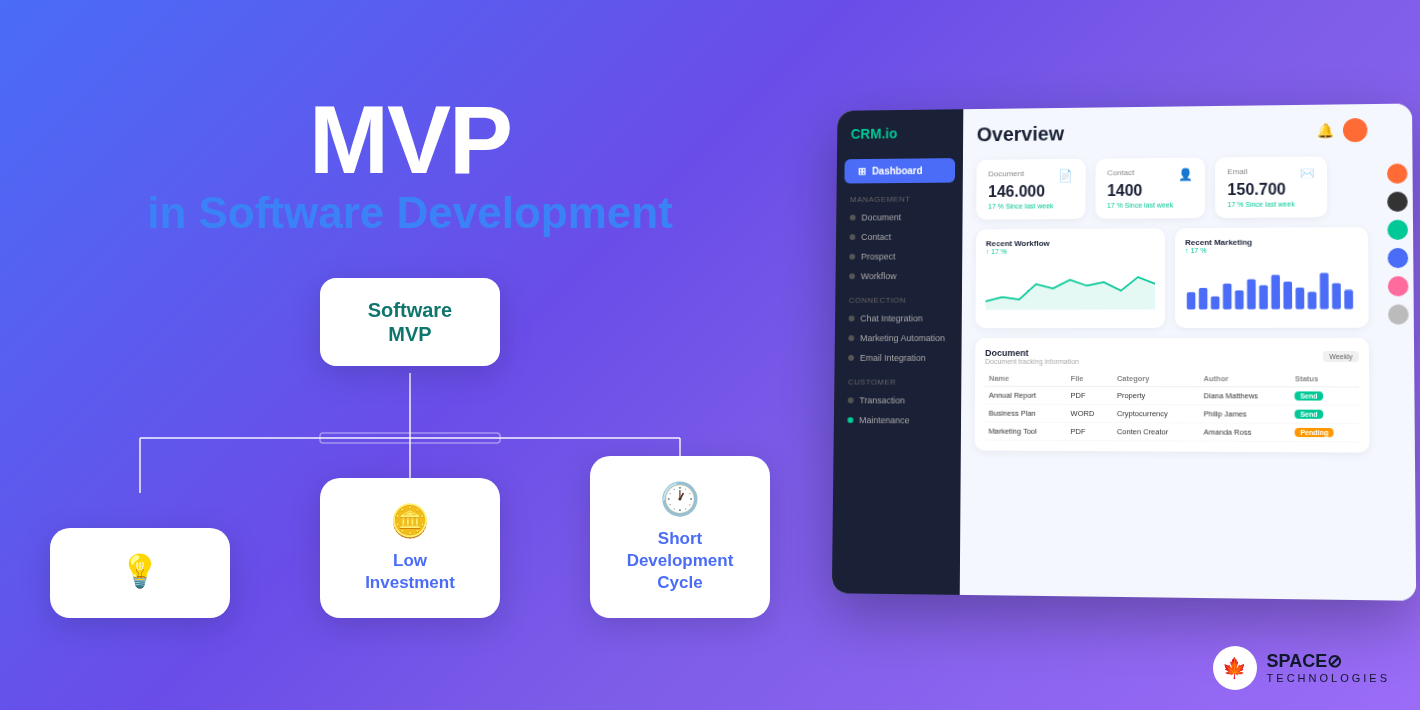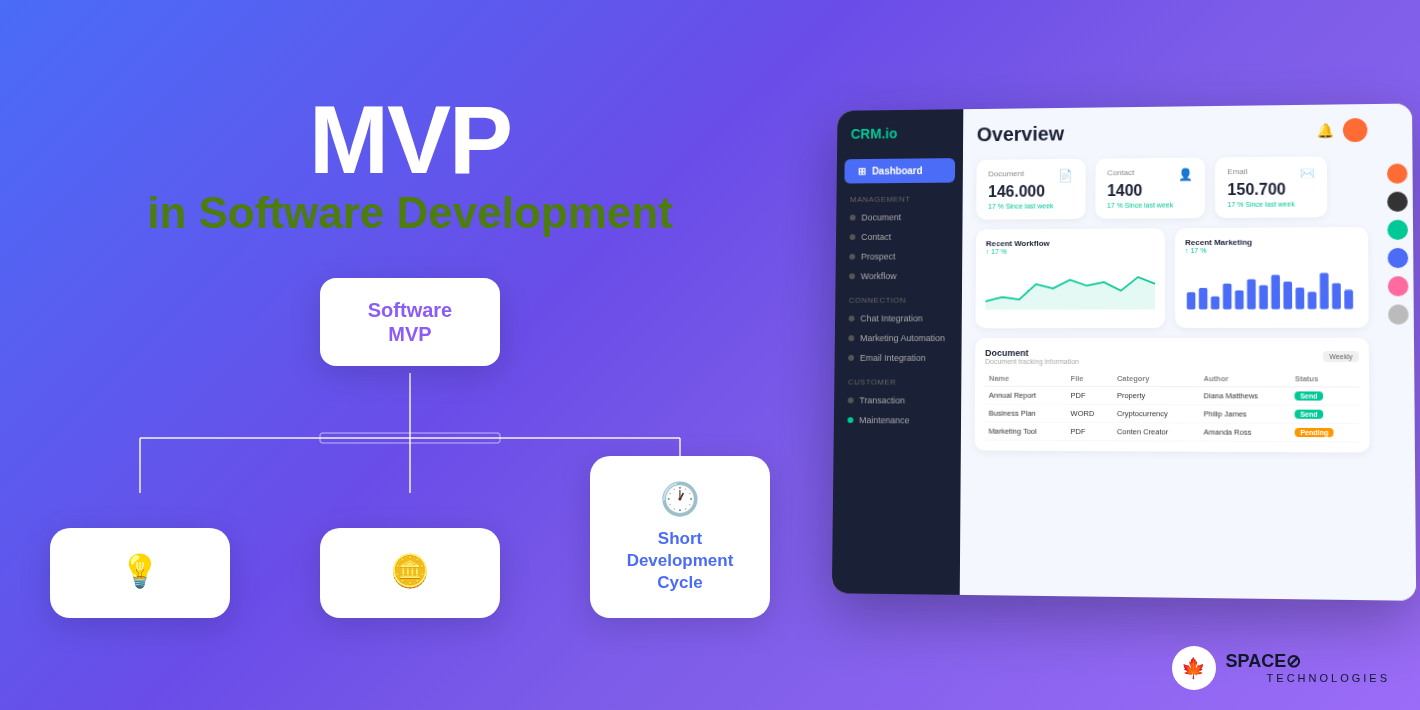--- a/index.html
+++ b/index.html
@@ -32,21 +32,21 @@
       font-weight: 900;
       color: white;
       line-height: 1;
       letter-spacing: -2px;
       text-align: center;
     }
 
     .title-sub {
       font-size: 44px;
       font-weight: 700;
-      color: #4d7c0f;
+      color: #3b82f6;
       text-align: center;
       margin-bottom: 30px;
     }
 
     
     .diagram {
       position: relative;
       width: 720px;
       height: 340px;
       margin-top: 10px;
@@ -62,21 +62,21 @@
       border-radius: 16px;
       padding: 20px 40px;
       text-align: center;
       box-shadow: 0 8px 32px rgba(0,0,0,0.15);
       width: 180px;
     }
 
     .center-box-label {
       font-size: 20px;
       font-weight: 800;
-      color: #8b5cf6;
+      color: #0f766e;
       line-height: 1.2;
     }
 
     
     .child-box {
       position: absolute;
       background: white;
       border-radius: 20px;
       padding: 24px 20px;
       text-align: center;
@@ -372,21 +372,20 @@
       font-weight: 900;
       font-size: 18px;
       line-height: 1.1;
     }
 
     .logo-text span {
       display: block;
       font-size: 11px;
       font-weight: 500;
       letter-spacing: 3px;
-      margin-left: 41px;
     }
 
     
     .line-chart-svg { width: 100%; height: 60px; }
     .bar-chart-svg { width: 100%; height: 60px; }
 
   </style>
 </head>
 <body>
 
@@ -417,20 +416,21 @@
         <span>MVP</span>
       </div>
     </div>
 
     <div class="child-box box-poc">
       <div class="child-icon">💡</div>
     </div>
 
     <div class="child-box box-low">
       <div class="child-icon">🪙</div>
+      <div class="child-box-label">Low<br>Investment</div>
     </div>
 
     <div class="child-box box-sdc">
       <div class="child-icon">🕐</div>
       <div class="child-box-label">Short<br>Development Cycle</div>
     </div>
   </div>
 </div>
 
 <div class="right-section">

